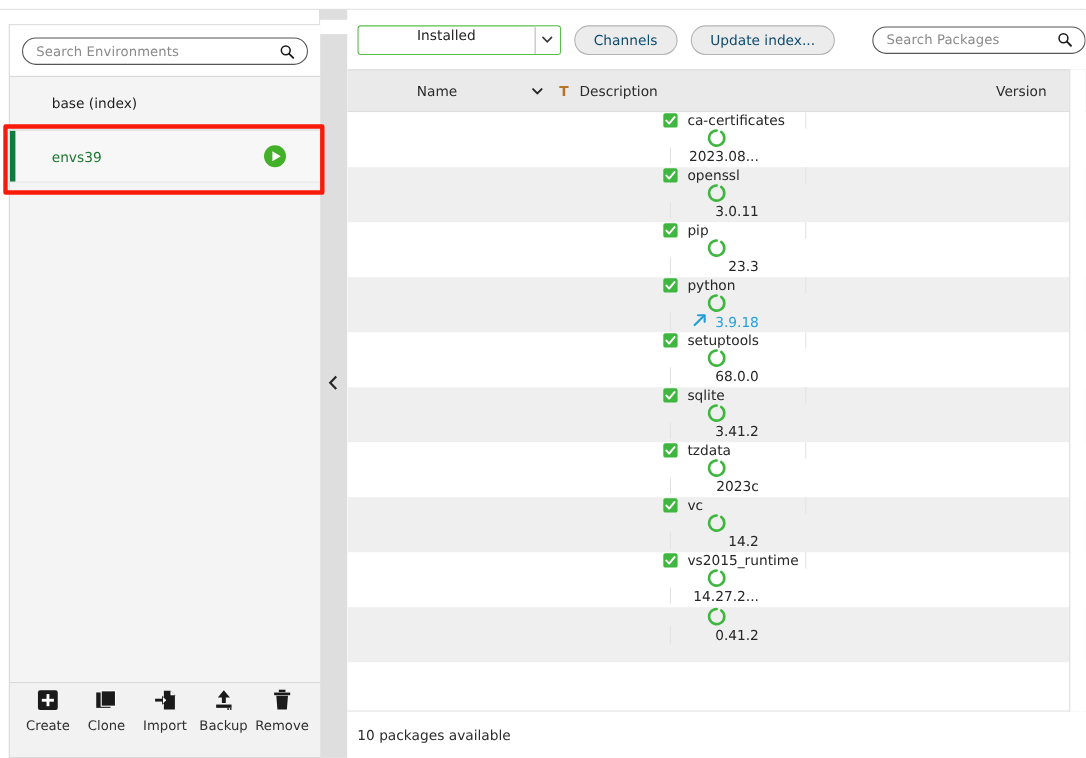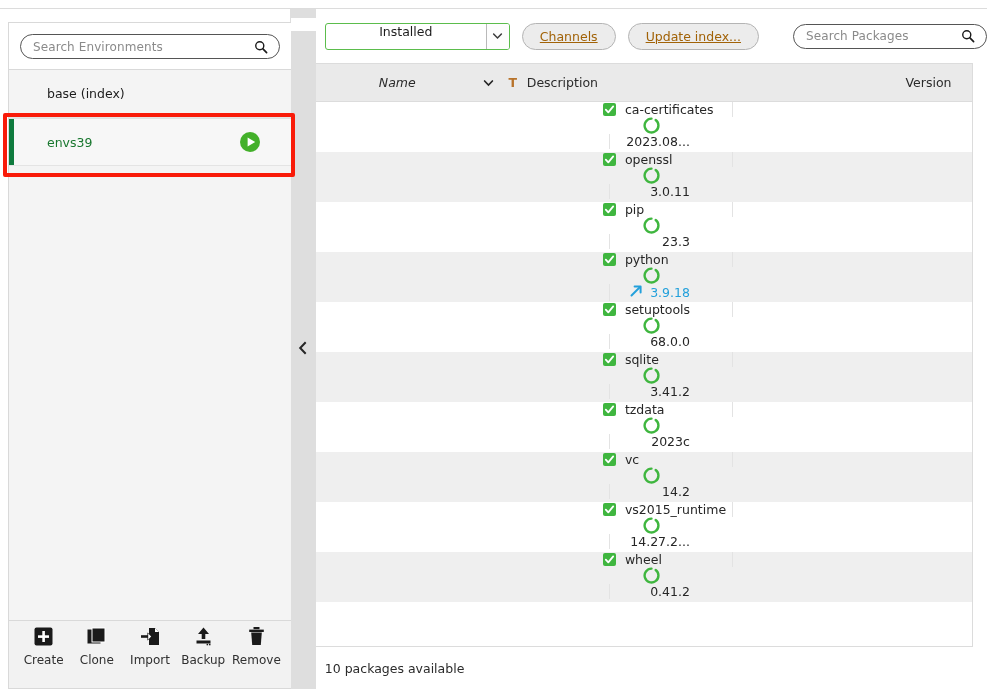--- a/index.html
+++ b/index.html
@@ -237,44 +237,43 @@
   }
   .btn-pill {
     height: 27px;
     border: 1px solid #b4b4b4;
     border-radius: 14px;
     background: #ececec;
     display: flex;
     align-items: center;
     padding: 0 17px;
     font-size: 12.5px;
-    color: #a16207;
+    color: #0c4a6e;
     box-sizing: border-box;
     white-space: nowrap;
-    text-decoration: underline;
   }
   #pkg-search {
     width: 194px;
     margin-left: 22px;
   }
 
   
   #pkg-header {
     height: 39px;
     flex: 0 0 39px;
     background: #eaeaea;
     border-top: 1px solid #dcdcdc;
     border-bottom: 1px solid #dcdcdc;
     display: flex;
     align-items: center;
     font-size: 12.5px;
     color: #2b2b2b;
     box-sizing: border-box;
   }
-  .col-name   { width: 163px; text-align: center; font-style: italic; }
+  .col-name   { width: 163px; text-align: center; }
   .col-sorter { width: 20px;  text-align: center; color: #2b2b2b; }
   .col-type   { width: 28px;  text-align: center; color: #b8732a; font-weight: bold; }
   .col-desc   { flex: 1; }
   .col-ver    { width: 85px; text-align: center; }
   .col-pad    { width: 16px; }
 
   
   #pkg-body {
     flex: 1;
     background: #ffffff;
@@ -697,28 +696,20 @@
           <svg width="17" height="17" viewBox="0 0 17 17">
               <path d="M8.5 1.6 a6.9 6.9 0 1 0 4.2 1.4" fill="none" stroke="#3fb63f" stroke-width="2.4" stroke-linecap="round"></path>
             </svg>
         </div>
         <div class="cell-desc"></div>
         <div class="cell-ver">14.27.2...</div>
         <div class="cell-pad"></div>
       </div>
 
       <div class="pkg-row alt">
-        <div class="cell-name">
-          <span class="chk">
-            <svg width="11" height="11" viewBox="0 0 11 11">
-                <polyline points="1.8,5.6 4.3,8.3 9.2,2.4" fill="none" stroke="#ffffff" stroke-width="1.8" stroke-linecap="round" stroke-linejoin="round"></polyline>
-              </svg>
-          </span>
-          <span>wheel</span>
-        </div>
         <div class="cell-icons">
           <svg width="17" height="17" viewBox="0 0 17 17">
               <path d="M8.5 1.6 a6.9 6.9 0 1 0 4.2 1.4" fill="none" stroke="#3fb63f" stroke-width="2.4" stroke-linecap="round"></path>
             </svg>
         </div>
         <div class="cell-desc"></div>
         <div class="cell-ver">0.41.2</div>
         <div class="cell-pad"></div>
       </div>
 

